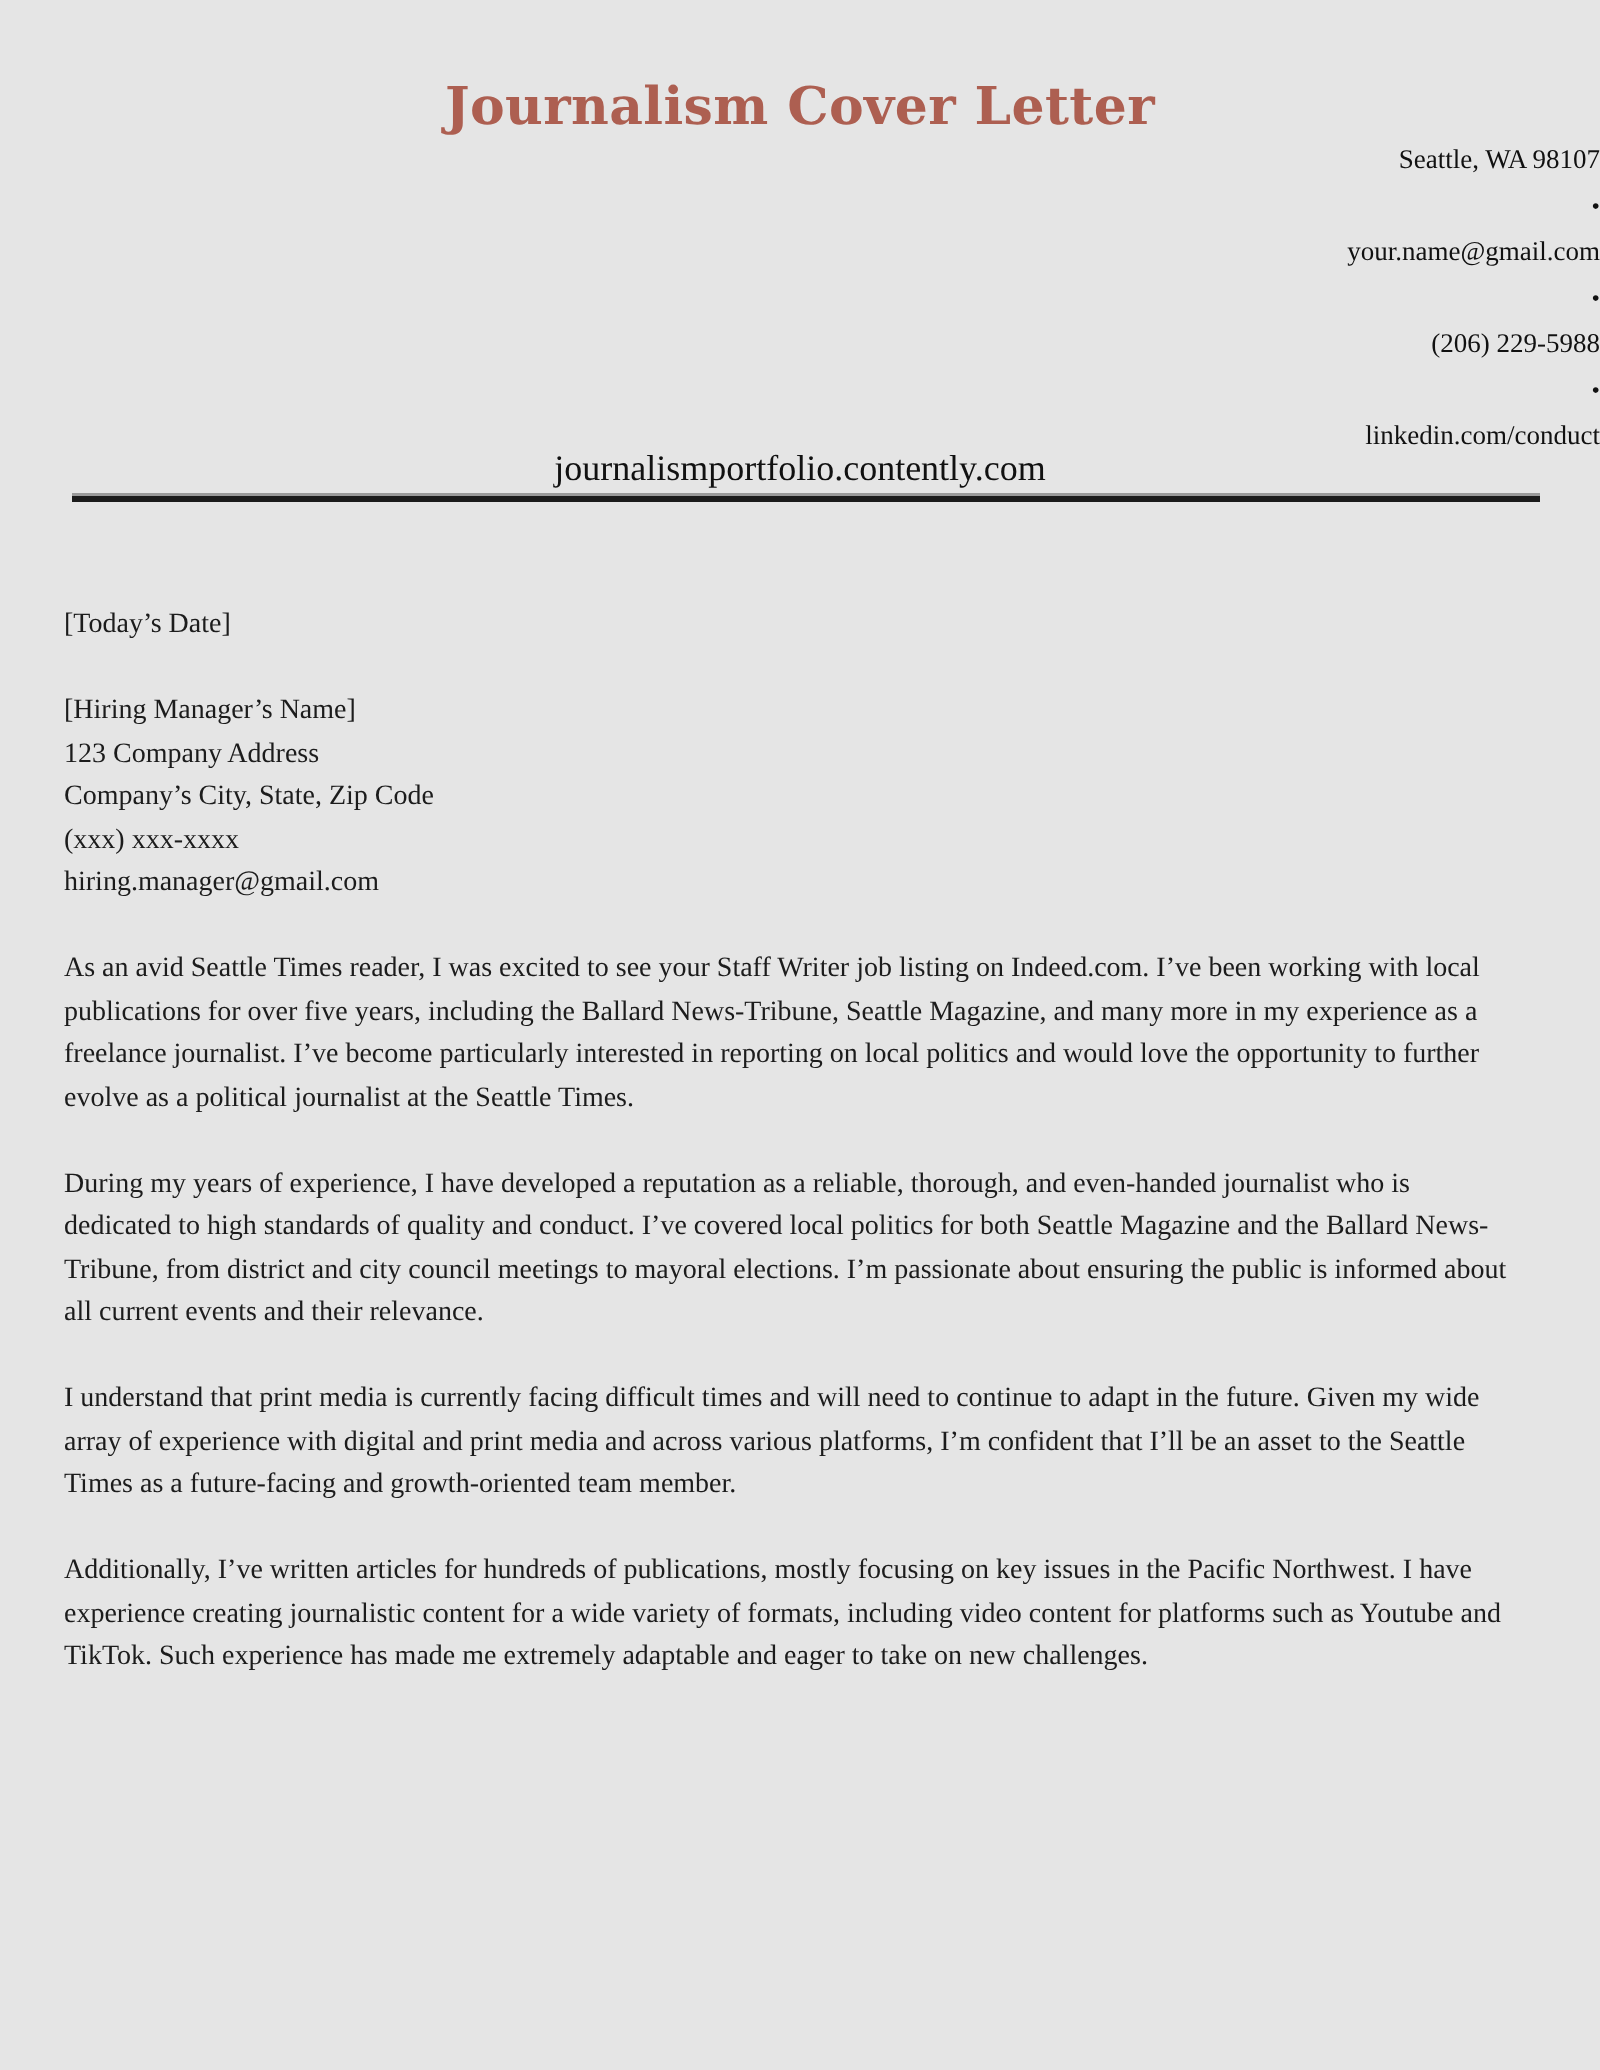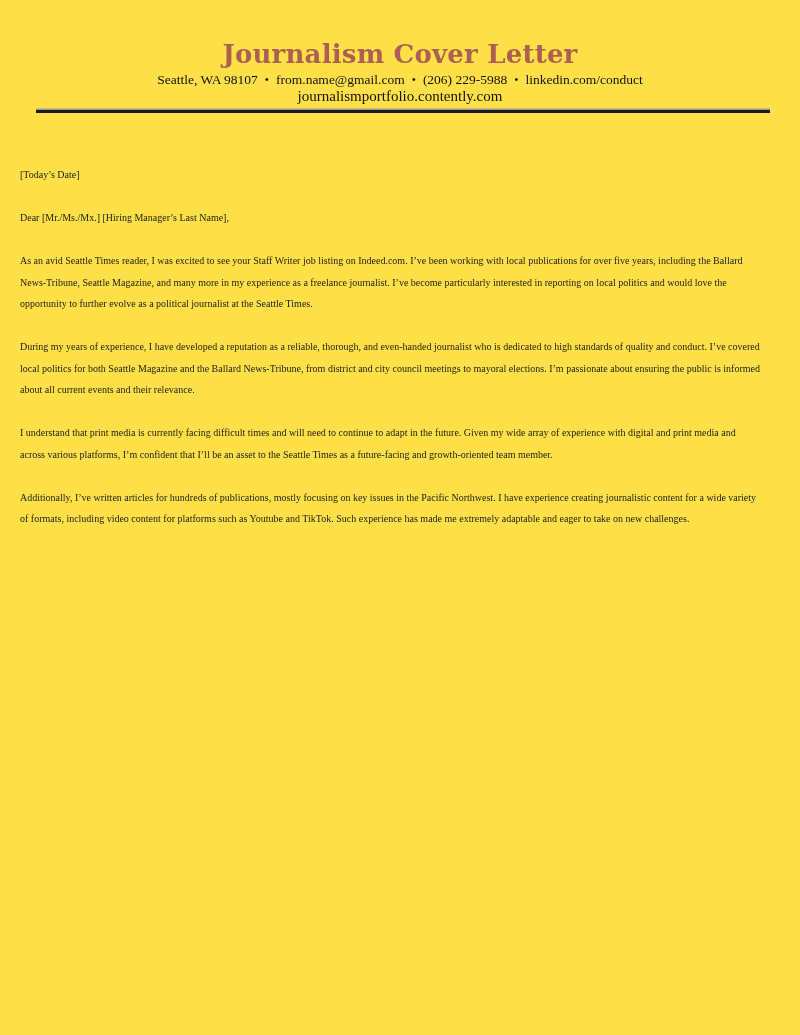--- a/index.html
+++ b/index.html
@@ -4,21 +4,21 @@
 <style>
   html, body {
     margin: 0;
     padding: 0;
     background: #ffffff;
   }
   .page {
     position: relative;
     width: 800px;
     height: 1035px;
-    background: #fde047;
+    background: #e5e5e5;
     overflow: hidden;
     font-family: "Liberation Serif", serif;
     color: #1c1c1c;
   }
   
   .letterhead {
     text-align: center;
   }
   .title {
     margin: 38px 0 2px 0;
@@ -30,40 +30,41 @@
     letter-spacing: 0.2px;
   }
   .contact-line {
     display: flex;
     justify-content: center;
     align-items: flex-end;
     gap: 7px;
     font-size: 13.5px;
     line-height: 16px;
     color: #111111;
+    flex-direction: column;
   }
   .contact-line .sep {
     font-size: 12px;
     color: #111111;
   }
   .contact-line2 {
-    font-size: 15px;
+    font-size: 18px;
     line-height: 16px;
     color: #111111;
   }
   .header-rule {
     margin: 6px 30px 0 36px;
     height: 3px;
     background: #1b1b1b;
     box-shadow: 0 -1.5px 0 #9a9a9a;
   }
   
   .letter-body {
-    padding: 0 40px 0 20px;
-    font-size: 10px;
+    padding: 0 40px 0 32px;
+    font-size: 14px;
     line-height: 21.5px;
   }
   .letter-body p {
     margin: 21.5px 0 0 0;
   }
   .date-line {
     margin-top: 51px !important;
   }
   .recipient-block {
     margin-top: 21.5px;
@@ -79,40 +80,46 @@
 <body>
 
 <div class="page">
 
   <div class="letterhead">
     <h1 class="title">Journalism Cover Letter</h1>
 
     <div class="contact-line">
       <span>Seattle, WA 98107</span>
       <span class="sep">•</span>
-      <span>from.name@gmail.com</span>
+      <span>your.name@gmail.com</span>
       <span class="sep">•</span>
       <span>(206) 229-5988</span>
       <span class="sep">•</span>
       <span>linkedin.com/conduct</span>
     </div>
 
     <div class="contact-line2">
       <span>journalismportfolio.contently.com</span>
     </div>
 
     <div class="header-rule"></div>
   </div>
 
   <div class="letter-body">
 
     <p class="date-line">[Today’s Date]</p>
 
+    <div class="recipient-block">
+      <div class="recipient-line">[Hiring Manager’s Name]</div>
+      <div class="recipient-line">123 Company Address</div>
+      <div class="recipient-line">Company’s City, State, Zip Code</div>
+      <div class="recipient-line">(xxx) xxx-xxxx</div>
+      <div class="recipient-line">hiring.manager@gmail.com</div>
+    </div>
 
-    <p>Dear [Mr./Ms./Mx.] [Hiring Manager’s Last Name],</p>
 
     <p>As an avid Seattle Times reader, I was excited to see your Staff Writer job listing on Indeed.com. I’ve been working with local publications for over five years, including the Ballard News-Tribune, Seattle Magazine, and many more in my experience as a freelance journalist. I’ve become particularly interested in reporting on local politics and would love the opportunity to further evolve as a political journalist at the Seattle Times.</p>
     <p>During my years of experience, I have developed a reputation as a reliable, thorough, and even-handed journalist who is dedicated to high standards of quality and conduct. I’ve covered local politics for both Seattle Magazine and the Ballard News-Tribune, from district and city council meetings to mayoral elections. I’m passionate about ensuring the public is informed about all current events and their relevance.</p>
     <p>I understand that print media is currently facing difficult times and will need to continue to adapt in the future. Given my wide array of experience with digital and print media and across various platforms, I’m confident that I’ll be an asset to the Seattle Times as a future-facing and growth-oriented team member.</p>
     <p>Additionally, I’ve written articles for hundreds of publications, mostly focusing on key issues in the Pacific Northwest. I have experience creating journalistic content for a wide variety of formats, including video content for platforms such as Youtube and TikTok. Such experience has made me extremely adaptable and eager to take on new challenges.</p>
 
 
   </div>
 
 </div>

